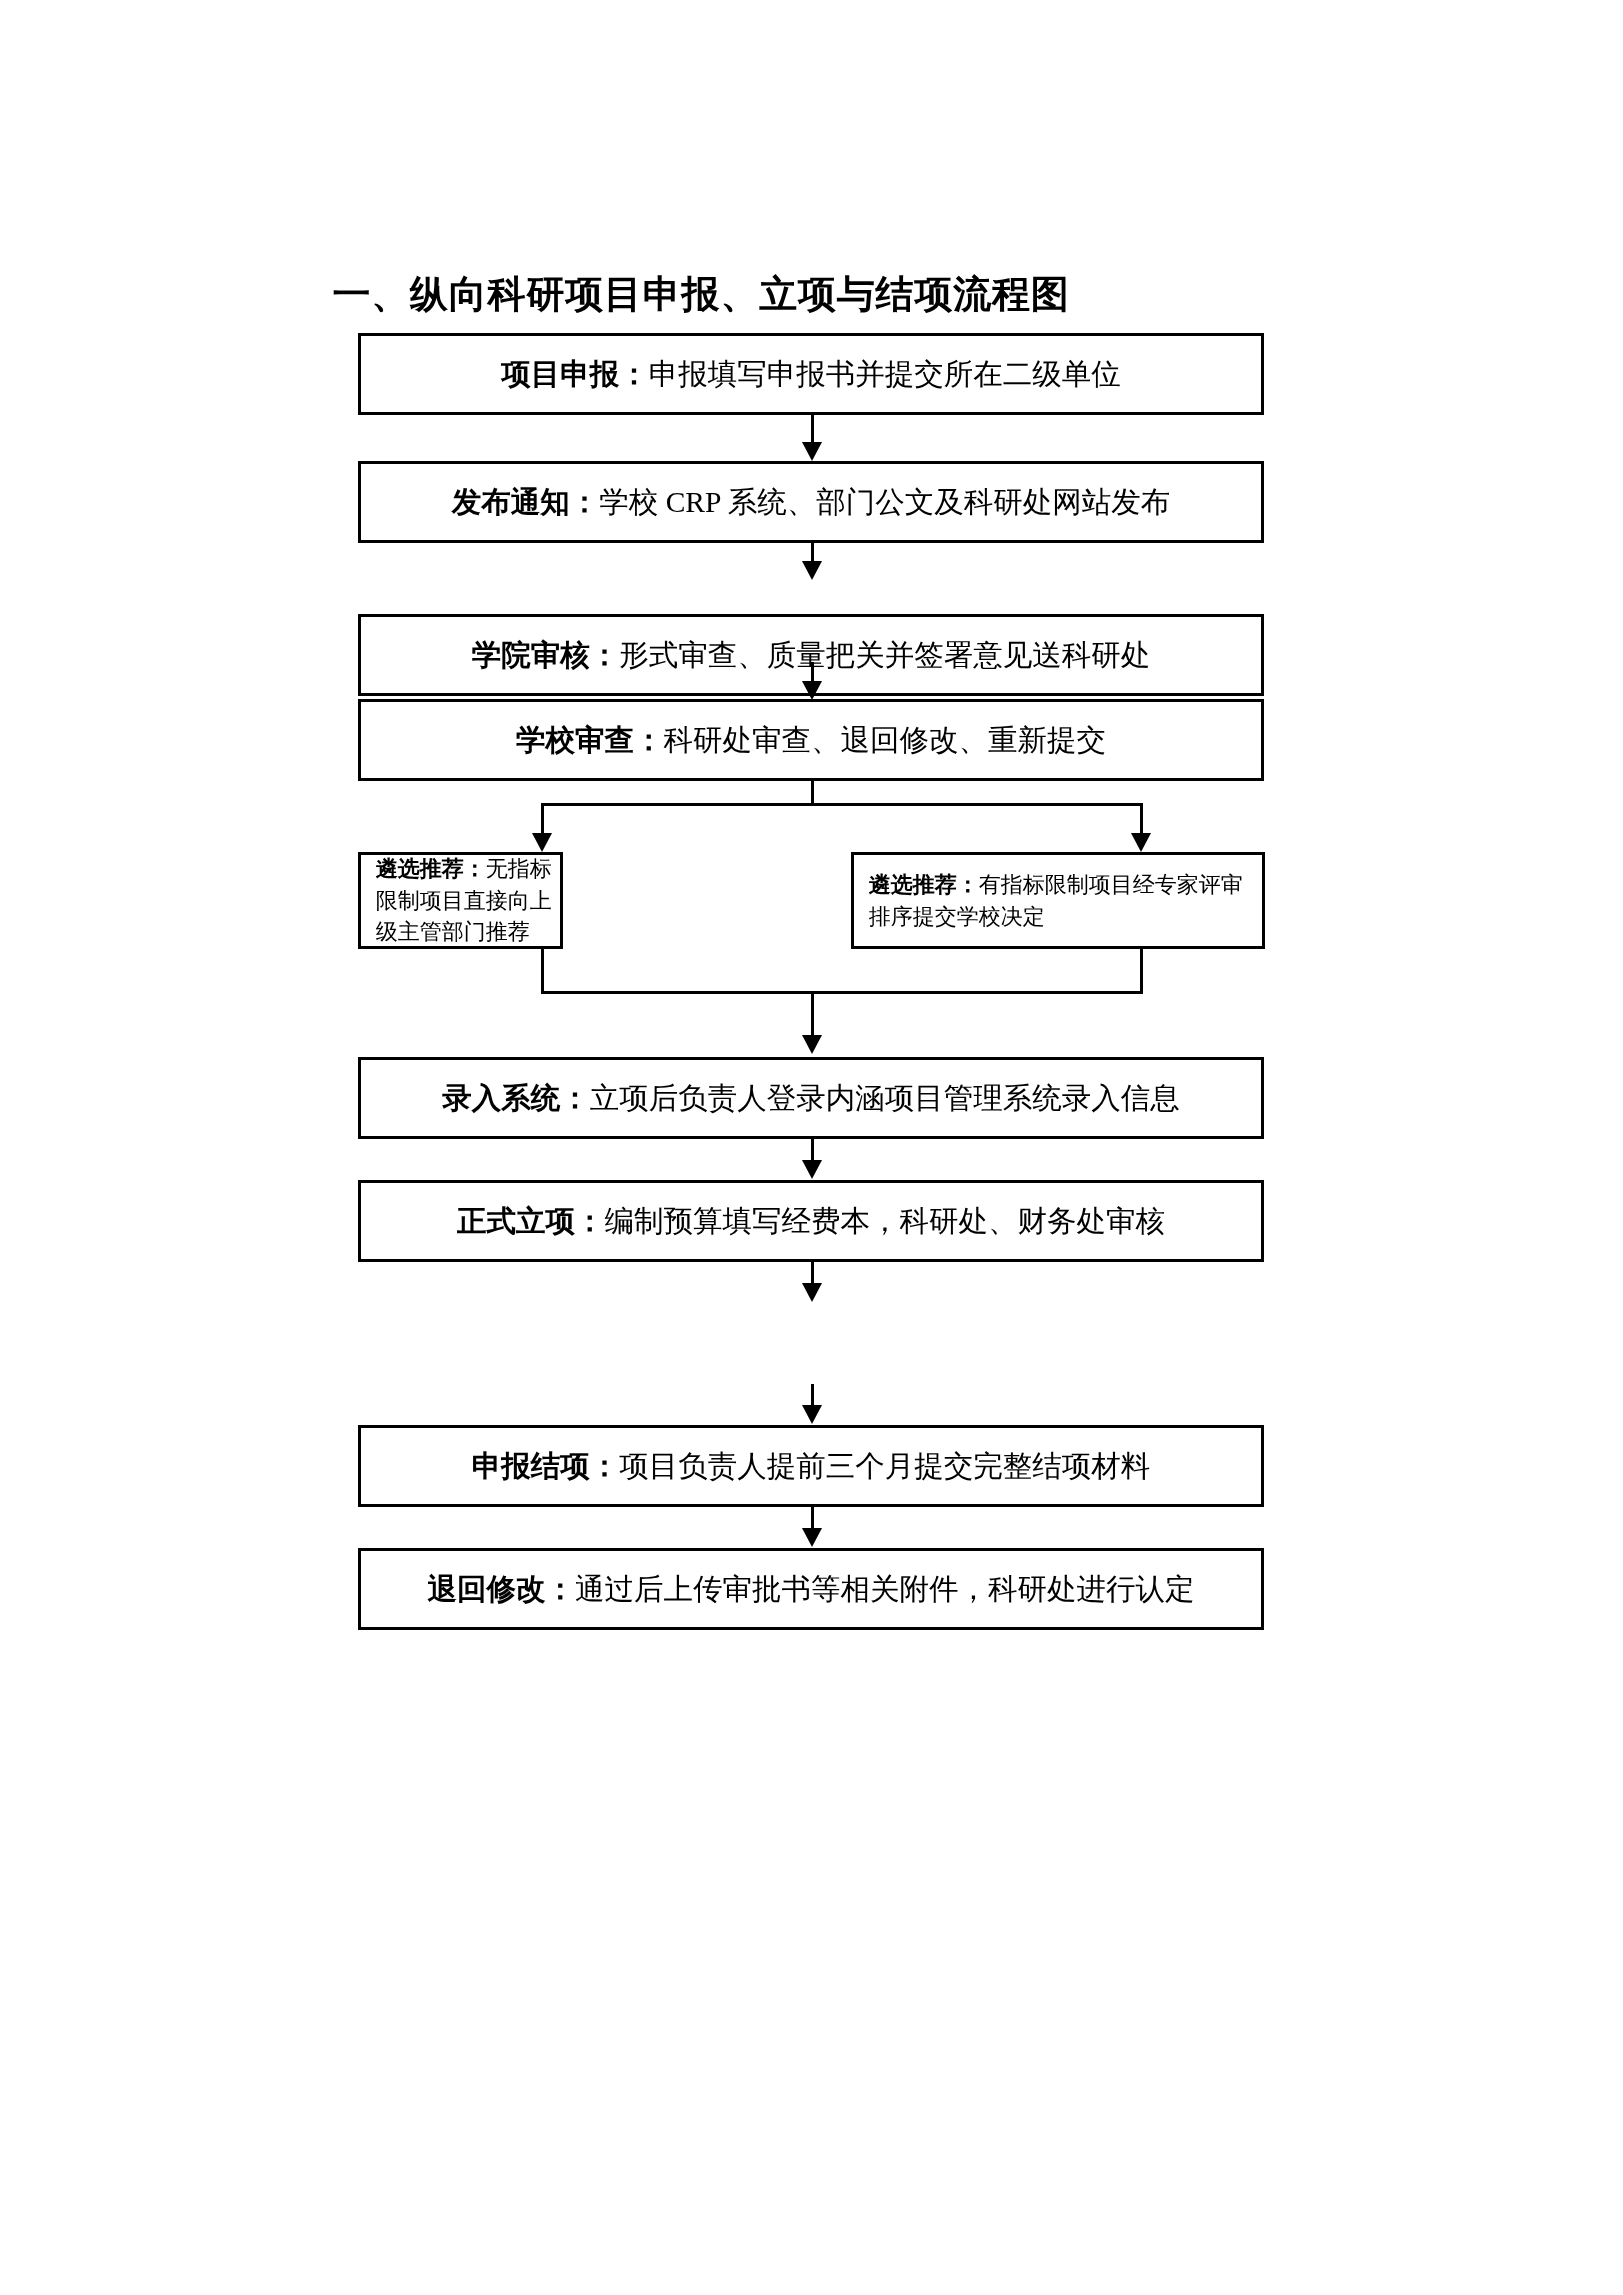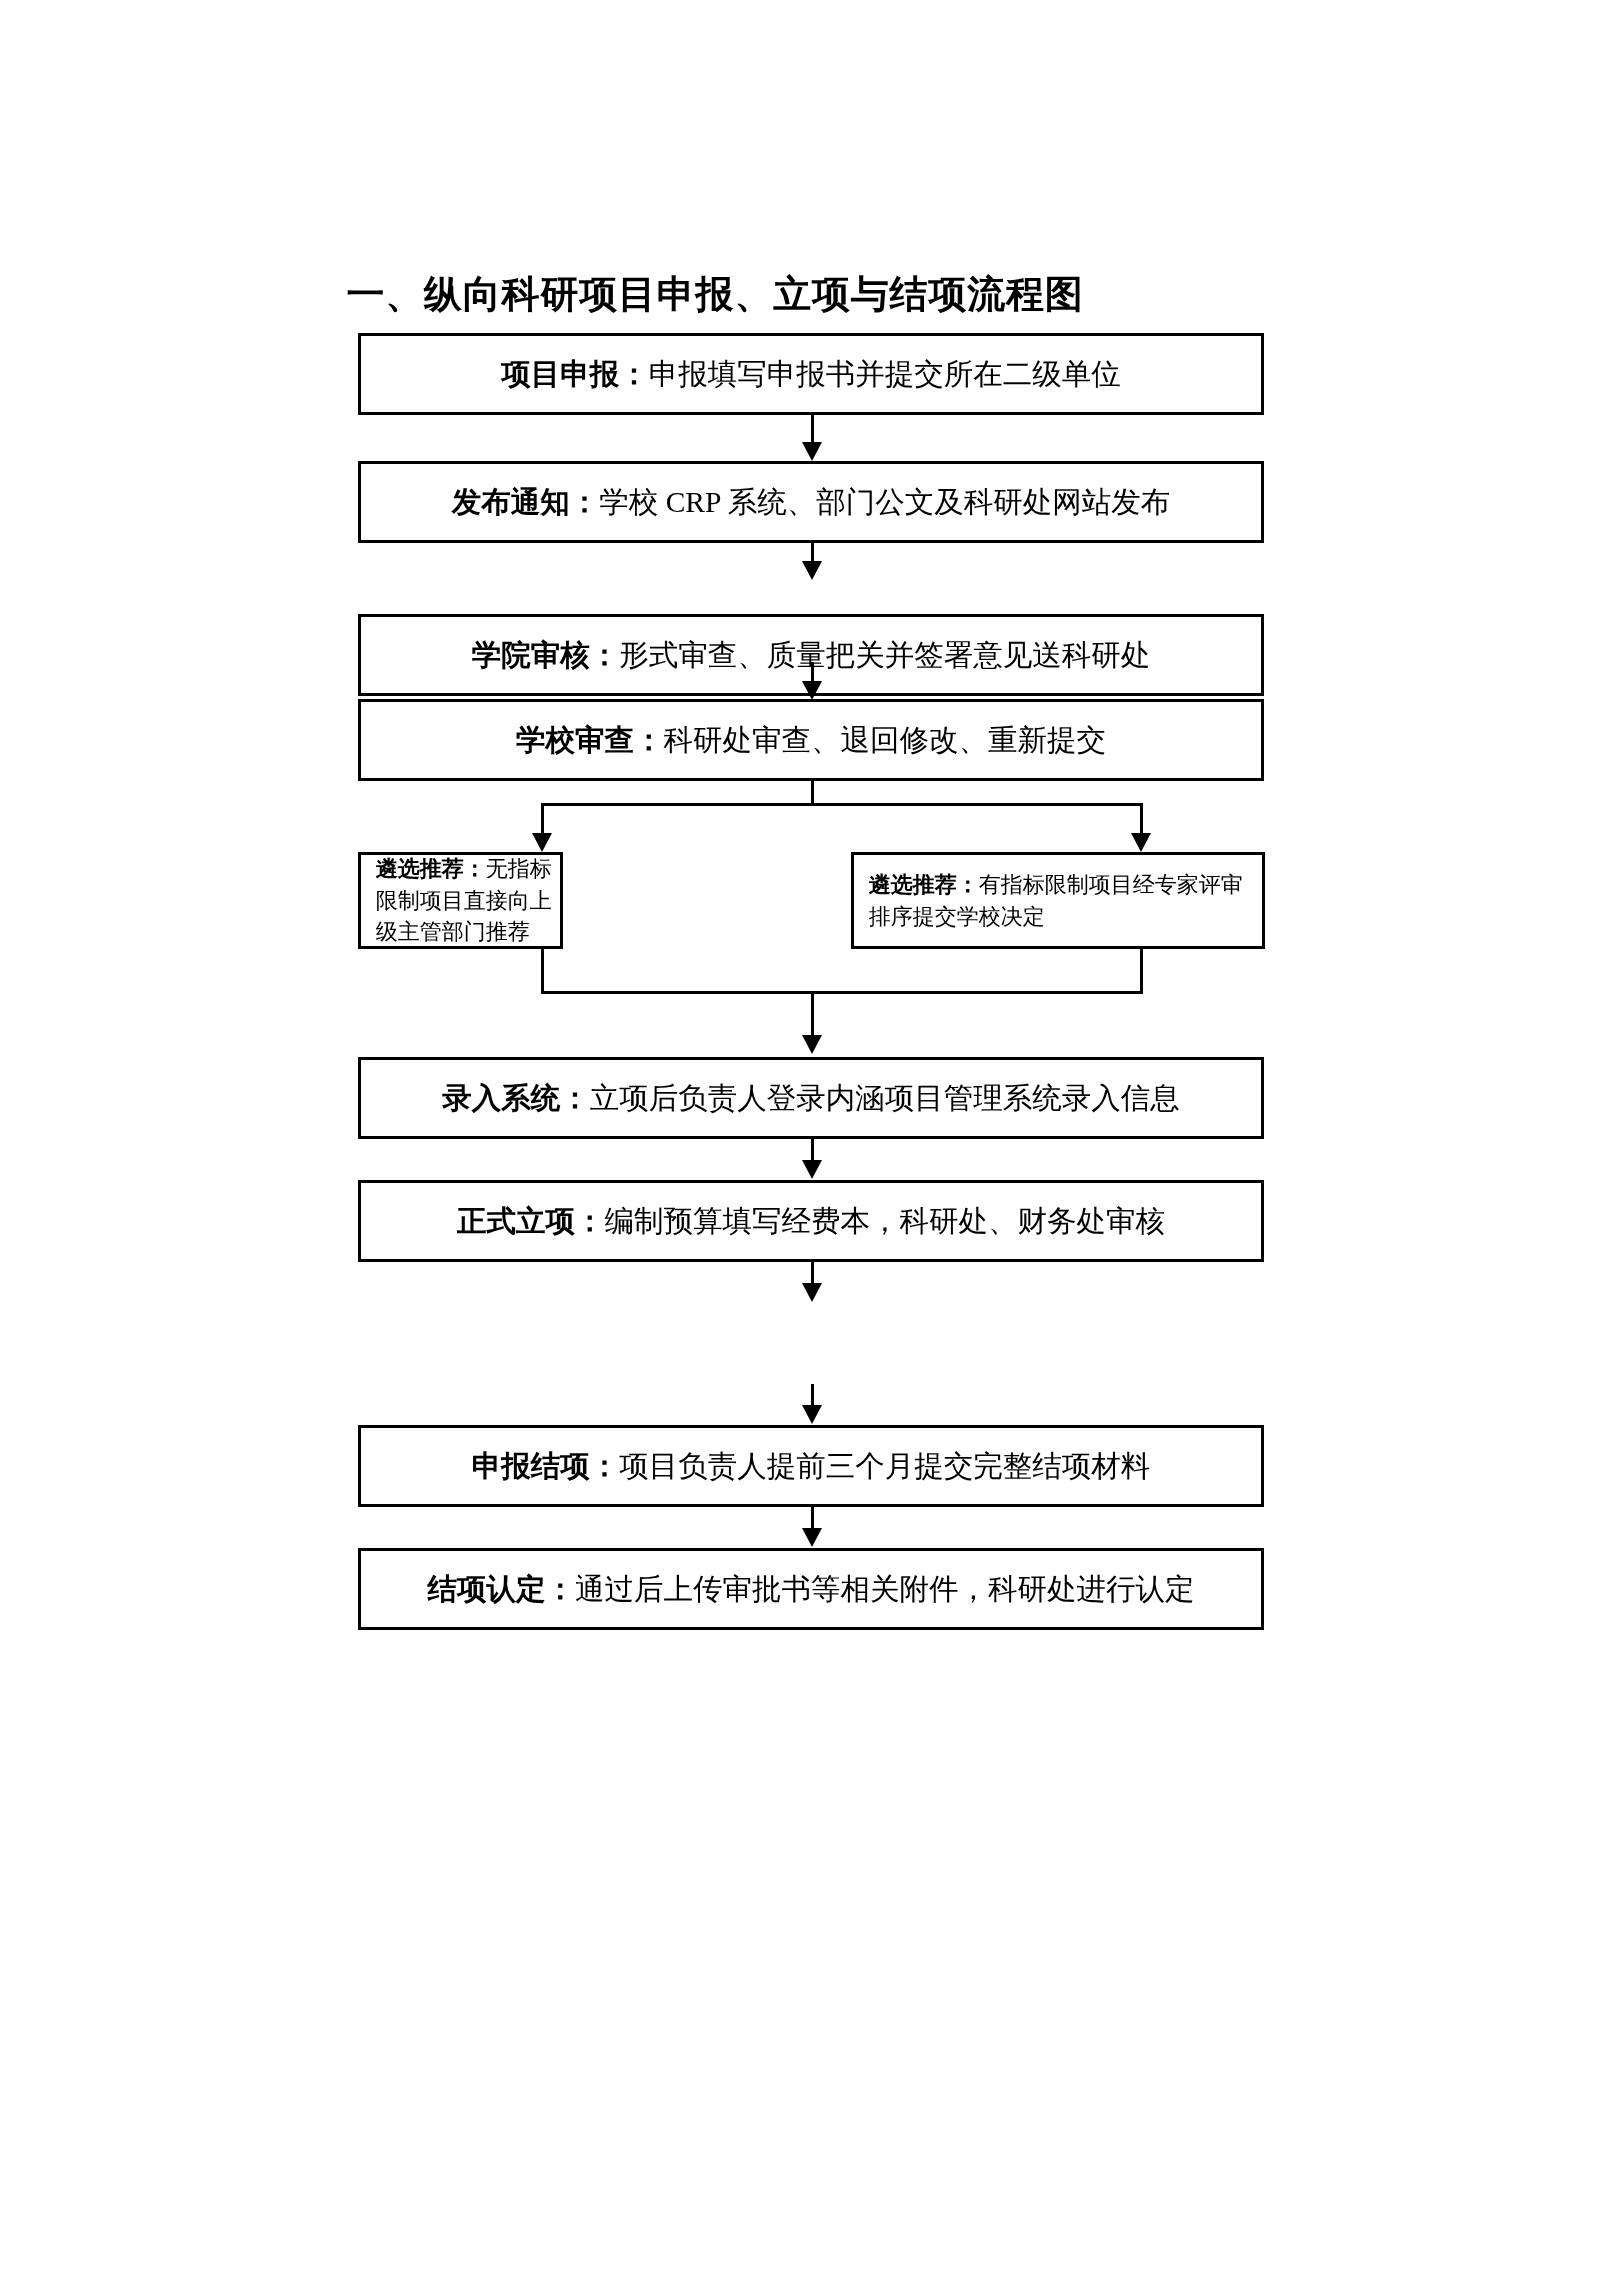--- a/index.html
+++ b/index.html
@@ -21,21 +21,21 @@
     position: absolute;
     left: 0;
     top: 0;
     width: 1623px;
     height: 2295px;
   }
 
   
   .doc-title {
     position: absolute;
-    left: 16px;
+    left: 2px;
     top: 272px;
     width: 1361px;
     text-align: center;
     font-family: "Liberation Sans", "DejaVu Sans", sans-serif;
     font-weight: bold;
     font-size: 38px;
     letter-spacing: 0.8px;
     line-height: 1.2;
     white-space: nowrap;
     padding-left: 37px;
@@ -179,18 +179,18 @@
   <div class="fbox" style="left:358px; top:1425px; width:906px; height:82px;">
     <div class="btext">
       <span class="lead">申报结项：</span><span>项目负责人提前三个月提交完整结项材料</span>
     </div>
   </div>
   <div class="vline" style="left:811px; top:1507px; height:31px;"></div>
   <div class="arrowhead" style="left:802px; top:1528px;"></div>
 
   <div class="fbox" style="left:358px; top:1548px; width:906px; height:82px;">
     <div class="btext">
-      <span class="lead">结项认定：</span><span>通过后上传审批书等相关附件，科研处进行认定</span>
+      <span class="lead">退回修改：</span><span>通过后上传审批书等相关附件，科研处进行认定</span>
     </div>
   </div>
 
 </div>
 
 
 </body></html>

